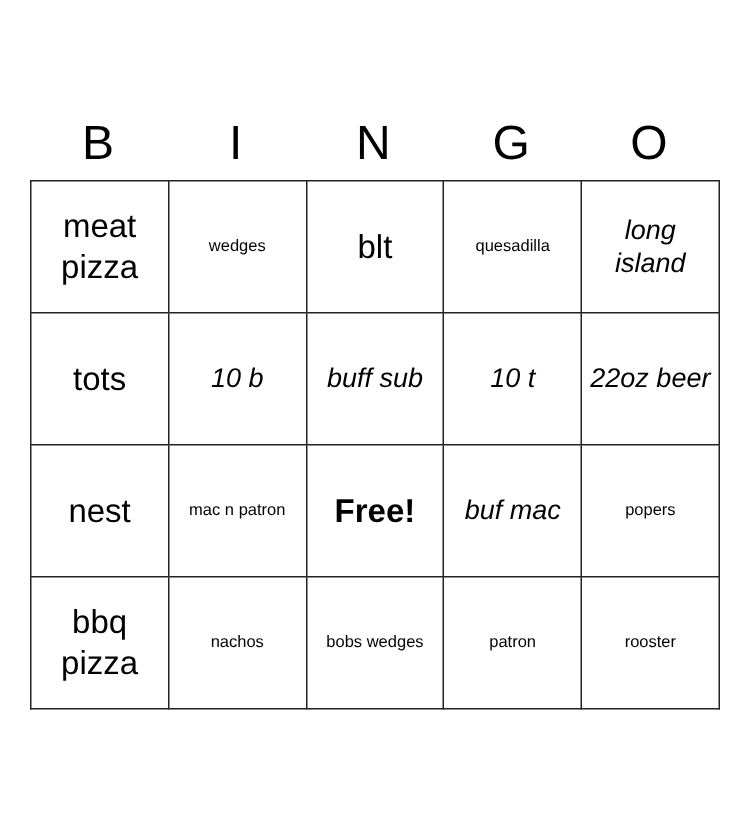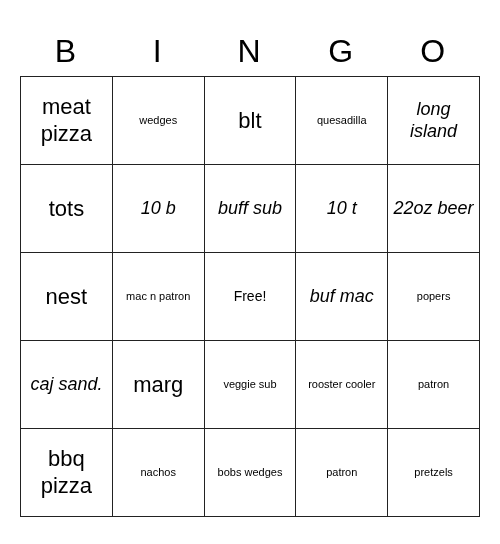--- a/index.html
+++ b/index.html
@@ -50,22 +50,22 @@
     .cell-medium {
       font-size: 18px;
       font-style: italic;
     }
 
     .cell-small {
       font-size: 11px;
     }
 
     .cell-free {
-      font-size: 14px;
-      font-weight: normal;
+      font-size: 22px;
+      font-weight: bold;
     }
   </style>
 </head>
 <body>
 
 <table class="bingo-card">
   <thead>
     <tr class="bingo-header-row">
     <th>B</th>
         <th>I</th>
@@ -90,27 +90,20 @@
         <td class="cell-medium">22oz beer</td>
       </tr>
       <tr>
         <td class="cell-large">nest</td>
         <td class="cell-small">mac n patron</td>
         <td class="cell-free">Free!</td>
         <td class="cell-medium">buf mac</td>
         <td class="cell-small">popers</td>
       </tr>
       <tr>
-        <td class="cell-medium">caj sand.</td>
-        <td class="cell-large">marg</td>
-        <td class="cell-small">veggie sub</td>
-        <td class="cell-small">rooster cooler</td>
-        <td class="cell-small">patron</td>
-      </tr>
-      <tr>
         <td class="cell-large">bbq pizza</td>
         <td class="cell-small">nachos</td>
         <td class="cell-small">bobs wedges</td>
         <td class="cell-small">patron</td>
-        <td class="cell-small">pretzels</td>
+        <td class="cell-small">rooster</td>
       </tr>
     </tbody>
 </table>
 
 </body></html>

